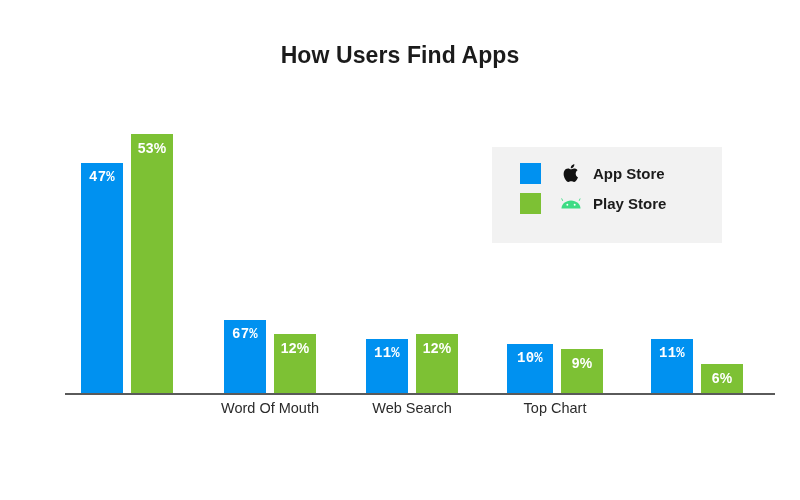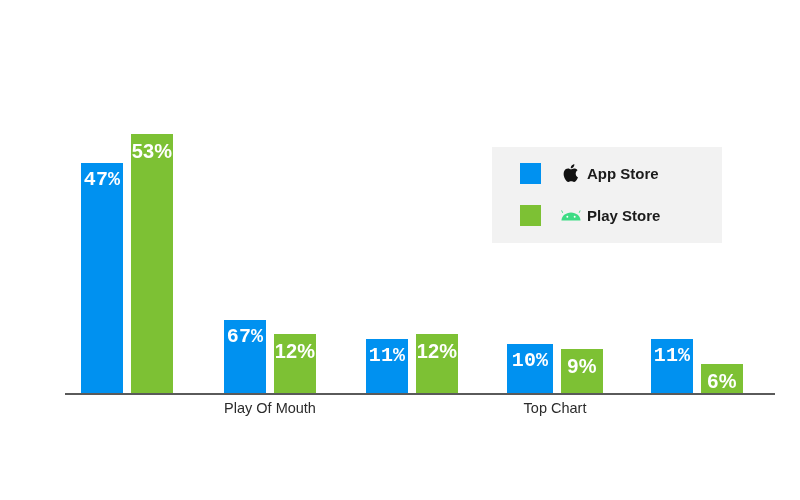--- a/index.html
+++ b/index.html
@@ -88,21 +88,21 @@
   .bar.appstore { background: #0091f0; font-family: Liberation Mono, monospace; }
   .bar.playstore { background: #7dc134; }
 
   .bar-value {
     position: absolute;
     left: 0;
     top: 7px;
     width: 100%;
     text-align: center;
     color: #ffffff;
-    font-size: 20px;
+    font-size: 14px;
     font-weight: bold;
     letter-spacing: 0.2px;
     line-height: 1;
   }
 
   .group-label {
     position: absolute;
     left: -14px;
     top: 300px;
     width: 170px;
@@ -123,53 +123,54 @@
   }
   .legend-item {
     position: absolute;
     left: 28px;
     height: 24px;
     display: flex;
     flex-direction: row;
     align-items: center;
   }
   .legend-item.row0 { top: 14px; }
-  .legend-item.row1 { top: 56px; }
+  .legend-item.row1 { top: 44px; }
 
   .legend-swatch {
     width: 21px;
     height: 21px;
     flex: 0 0 auto;
   }
   .legend-swatch.appstore { background: #0091f0; }
   .legend-swatch.playstore { background: #7dc134; }
 
   .legend-glyph {
     width: 24px;
     height: 24px;
     margin-left: 18px;
     flex: 0 0 auto;
     display: flex;
     align-items: center;
     justify-content: center;
   }
 
   .legend-label {
-    margin-left: 4px;
+    margin-left: 10px;
     font-size: 15px;
     font-weight: bold;
     color: #1b1b1b;
     white-space: nowrap;
   }
 </style>
 </head>
 <body style="background: rgb(255, 255, 255);">
 
 <div id="chart-root">
 
+  <div class="chart-title">How Users Find Apps</div>
 
   <div class="plot-area">
 
     <div class="axis-line" style="background: rgb(90, 90, 90);"></div>
 
     <div class="bar-group" style="left:56px;">
       <div class="bars-row">
         <div class="bar appstore" style="height: 229.517px; background: rgb(0, 145, 240);">
           <span class="bar-value">47%</span>
         </div>
@@ -181,32 +182,33 @@
 
     <div class="bar-group" style="left:199px;">
       <div class="bars-row">
         <div class="bar appstore" style="height: 73.25px; background: rgb(0, 145, 240);">
           <span class="bar-value">67%</span>
         </div>
         <div class="bar playstore" style="height: 58.6px; background: rgb(125, 193, 52);">
           <span class="bar-value">12%</span>
         </div>
       </div>
-      <div class="group-label">Play Of Mouth</div>
+      <div class="group-label">Word Of Mouth</div>
     </div>
 
     <div class="bar-group" style="left:341px;">
       <div class="bars-row">
         <div class="bar appstore" style="height: 53.7167px; background: rgb(0, 145, 240);">
           <span class="bar-value">11%</span>
         </div>
         <div class="bar playstore" style="height: 58.6px; background: rgb(125, 193, 52);">
           <span class="bar-value">12%</span>
         </div>
       </div>
+      <div class="group-label">Web Search</div>
     </div>
 
     <div class="bar-group" style="left:484px;">
       <div class="bars-row">
         <div class="bar appstore" style="height: 48.8333px; background: rgb(0, 145, 240); padding-left: 46px;">
           <span class="bar-value">10%</span>
         </div>
         <div class="bar playstore" style="height: 43.95px; background: rgb(125, 193, 52);">
           <span class="bar-value">9%</span>
         </div>

